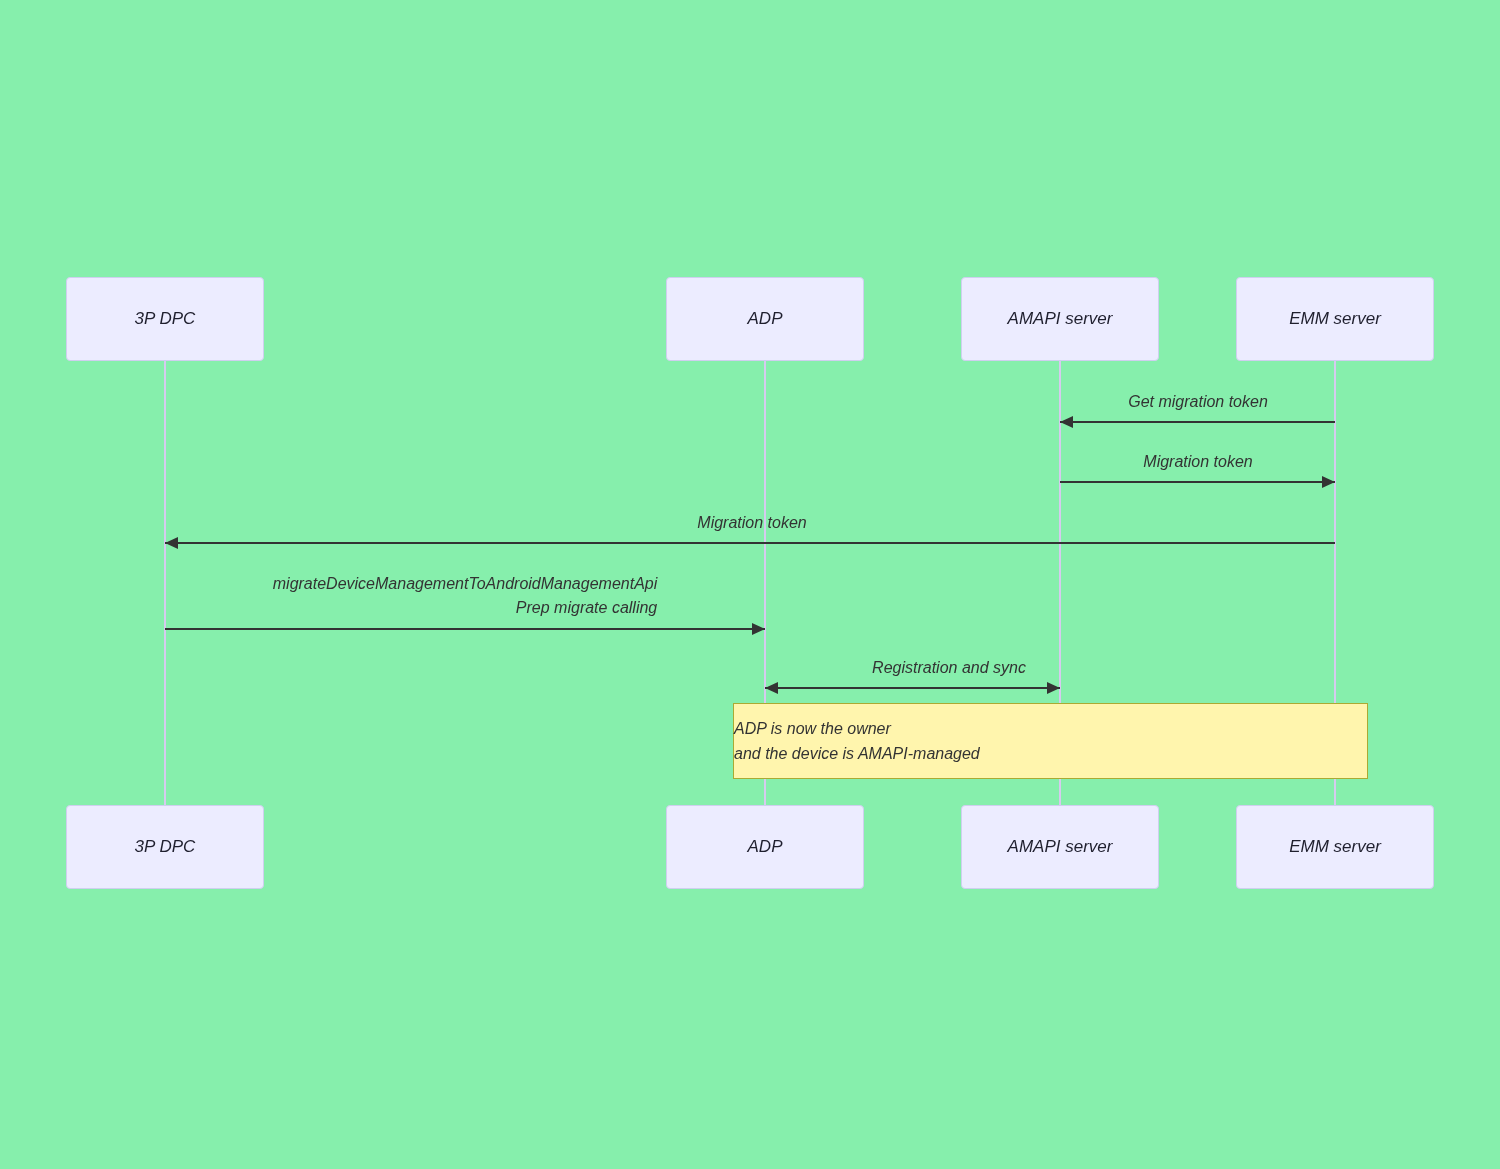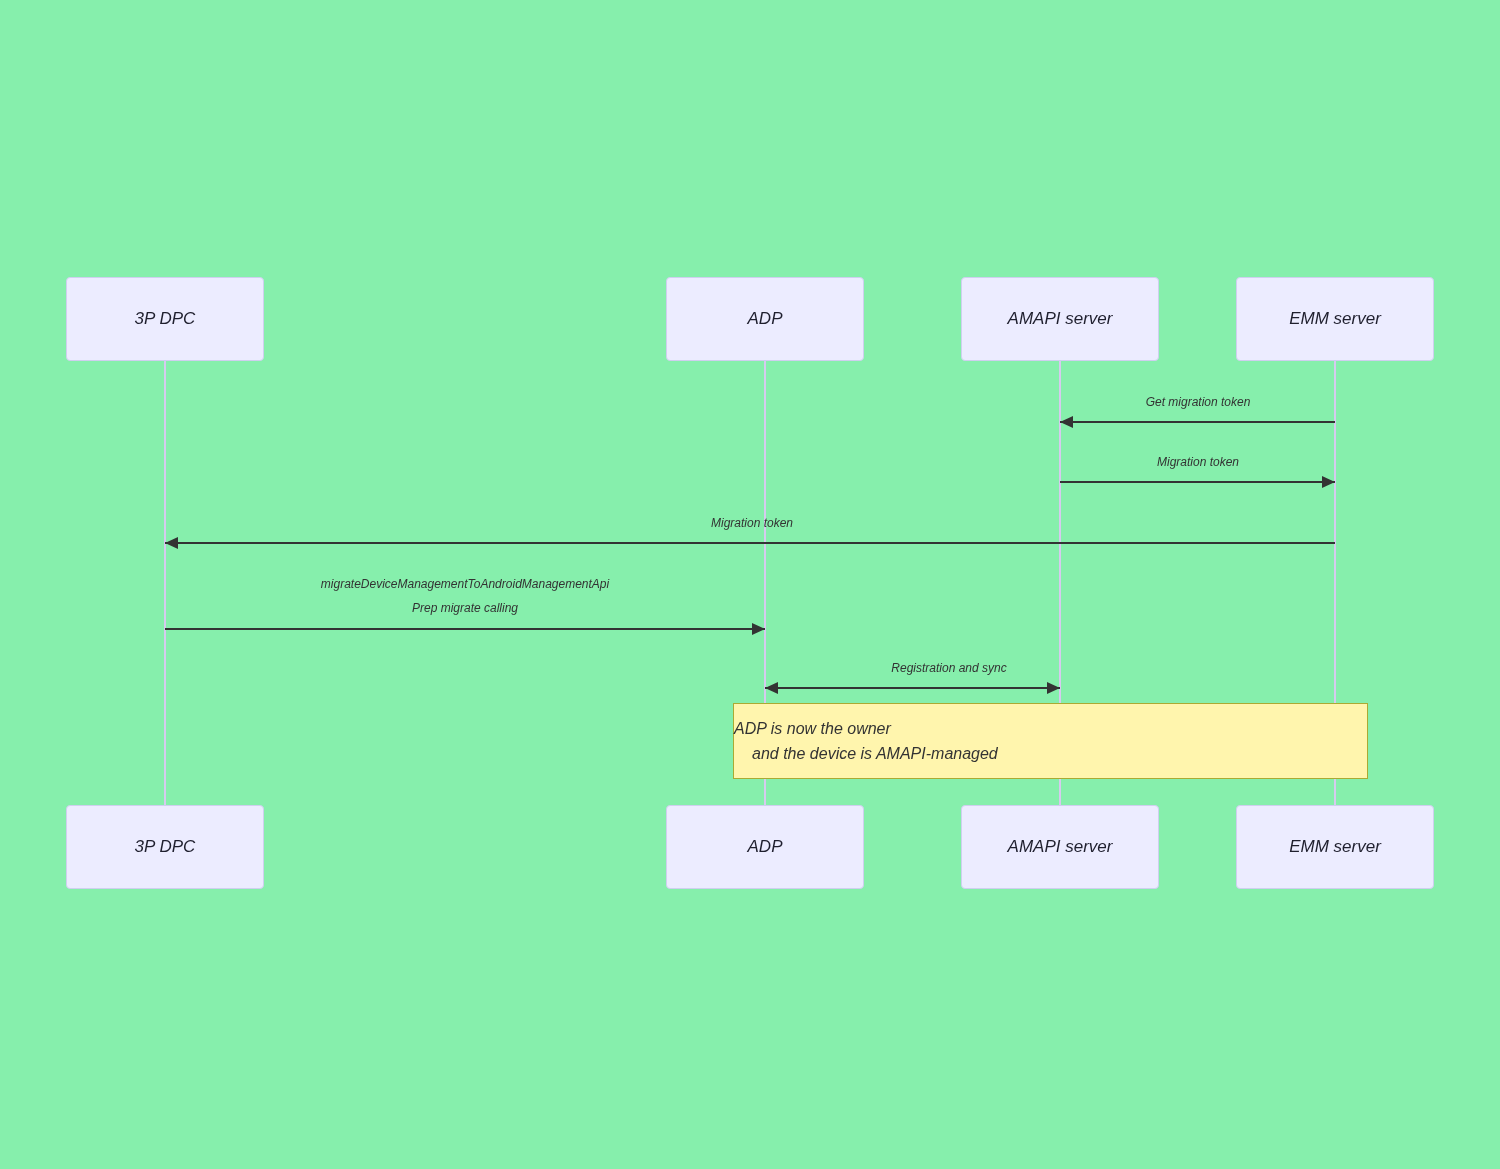--- a/index.html
+++ b/index.html
@@ -31,24 +31,24 @@
     display: flex;
     align-items: center;
     justify-content: center;
     font-size: 17px;
     color: #1f1f2e;
     box-sizing: border-box;
   }
   .msg-label {
     position: absolute;
     transform: translateX(-50%);
-    font-size: 12px;
+    font-size: 16px;
     color: #333333;
     white-space: nowrap;
-    text-align: center;
+    text-align: right;
     line-height: 24px;
   }
   .msg-line {
     position: absolute;
     height: 2px;
     background: #333333;
   }
   .arrowhead {
     position: absolute;
     width: 0;
@@ -115,21 +115,21 @@
   <div class="msg-line" style="left:165px; top:628px; width:600px;"></div>
   <div class="arrowhead right" style="left:752px; top:623px;"></div>
 
   <div class="msg-label" style="left:913px; top:656px;margin-left:36px;">Registration and sync</div>
   <div class="msg-line" style="left:765px; top:687px; width:295px;"></div>
   <div class="arrowhead left" style="left:765px; top:682px;"></div>
   <div class="arrowhead right" style="left:1047px; top:682px;"></div>
 
   <div class="note" style="left:733px; top:703px; width:635px; height:76px;">
     <span style="display:block;">ADP is now the owner</span>
-    <span style="display:block;margin-left:18px;">and the device is AMAPI-managed</span>
+    <span style="display:block;">and the device is AMAPI-managed</span>
   </div>
 
   <div class="actor-box" style="left:66px; top:805px;">
     <span>3P DPC</span>
   </div>
   <div class="actor-box" style="left:666px; top:805px;">
     <span>ADP</span>
   </div>
   <div class="actor-box" style="left:961px; top:805px;">
     <span>AMAPI server</span>

